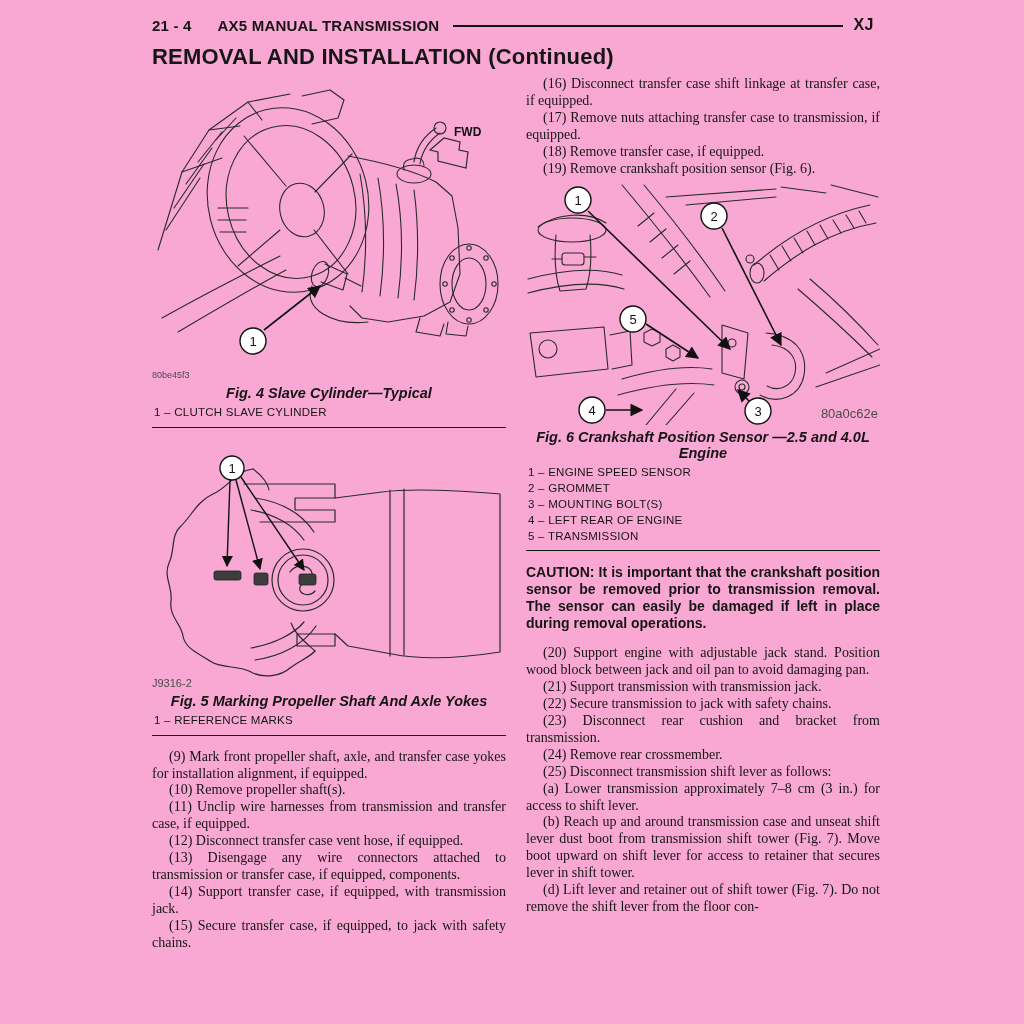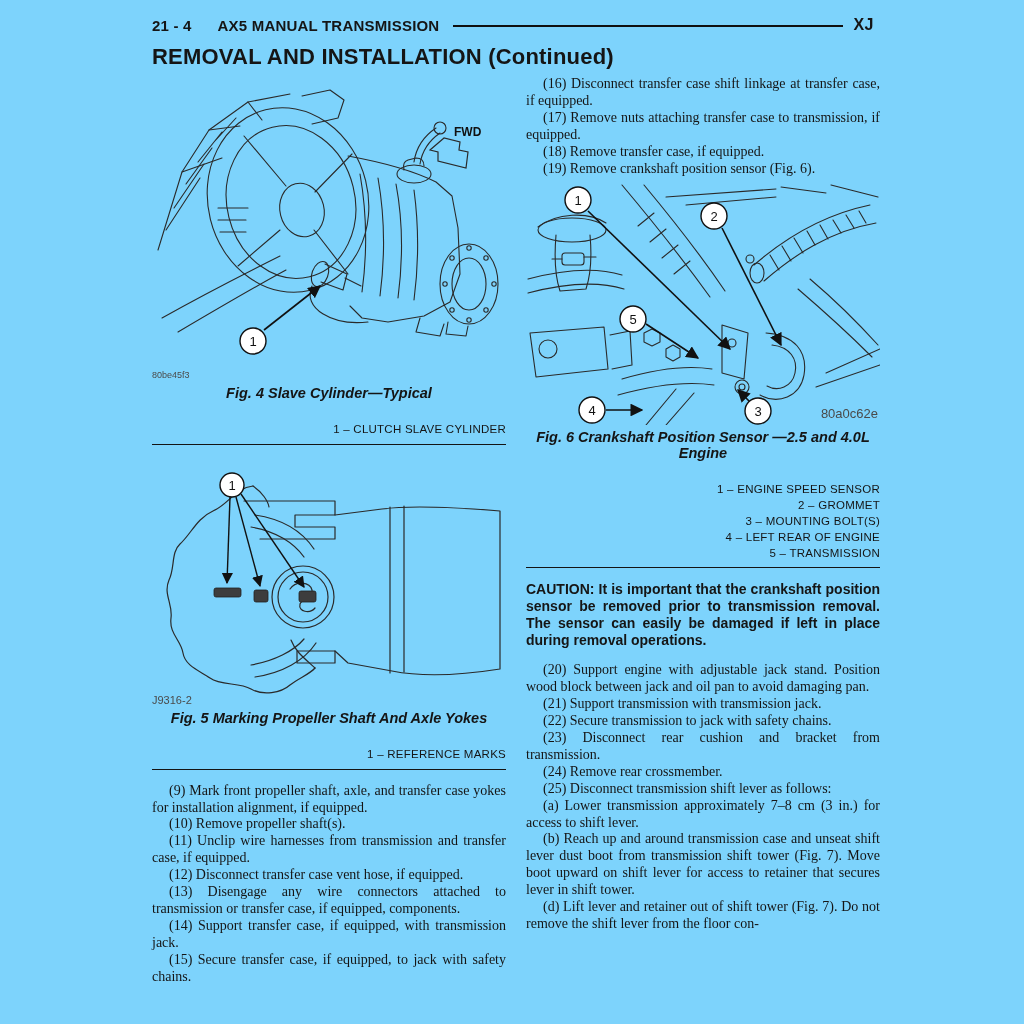--- a/index.html
+++ b/index.html
@@ -1,37 +1,37 @@
 <!DOCTYPE html>
 <html><head>
 <meta charset="utf-8">
 <style>
   html,body{margin:0;padding:0;background:#ffffff;}
-  .page{position:relative;width:1024px;height:1024px;background:#7dd3fc;color:#151515;overflow:hidden;}
+  .page{position:relative;width:1024px;height:1024px;background:#f9a8d4;color:#151515;overflow:hidden;}
 
   .hdr{position:absolute;left:152px;top:16px;width:722px;display:flex;align-items:center;
        font-family:"Liberation Sans",sans-serif;font-weight:bold;font-size:15px;letter-spacing:.2px;white-space:nowrap;}
   .hdr-num{margin-right:26px;}
   .hdr-rule{flex:1;height:0;border-top:2.6px solid #0f0f0f;margin:1px 10px 0 14px;}
   .hdr-model{font-size:16px;letter-spacing:.5px;}
 
   .sec-heading{position:absolute;left:152px;top:44px;font-family:"Liberation Sans",sans-serif;
        font-weight:bold;font-size:22px;letter-spacing:.2px;}
 
   .col{position:absolute;width:354px;}
   .col-left{left:152px;top:80px;}
   .col-right{left:526px;top:76px;}
 
   figure{margin:0;position:relative;}
   svg{display:block;}
   .fig-code{font-family:"Liberation Sans",sans-serif;font-size:9px;color:#4a4a4a;text-align:left;line-height:11px;}
   .fig-code-overlay{position:absolute;right:2px;bottom:4px;font-family:"Liberation Sans",sans-serif;font-size:13px;color:#4a4a4a;}
   .fig-caption{font-family:"Liberation Sans",sans-serif;font-weight:bold;font-style:italic;
        font-size:14.5px;text-align:center;margin-top:4px;line-height:16px;}
-  .legend{margin-top:22px;text-align:right;}
+  .legend{margin-top:5px;}
   .legend-row{font-family:"Liberation Sans",sans-serif;font-size:11.5px;line-height:13.8px;
        margin-top:2px;padding-left:2px;letter-spacing:.25px;}
   .rule{border-top:1.6px solid #141414;margin-top:7px;}
 
   .steps{margin-top:13px;}
   .step{font-family:"Liberation Serif",serif;font-size:14px;line-height:16.9px;
        text-align:justify;text-indent:17px;margin:0;}
   .caution{font-family:"Liberation Sans",sans-serif;font-weight:bold;font-size:14px;
        line-height:17px;text-align:justify;margin:13px 0 0 0;}
 

